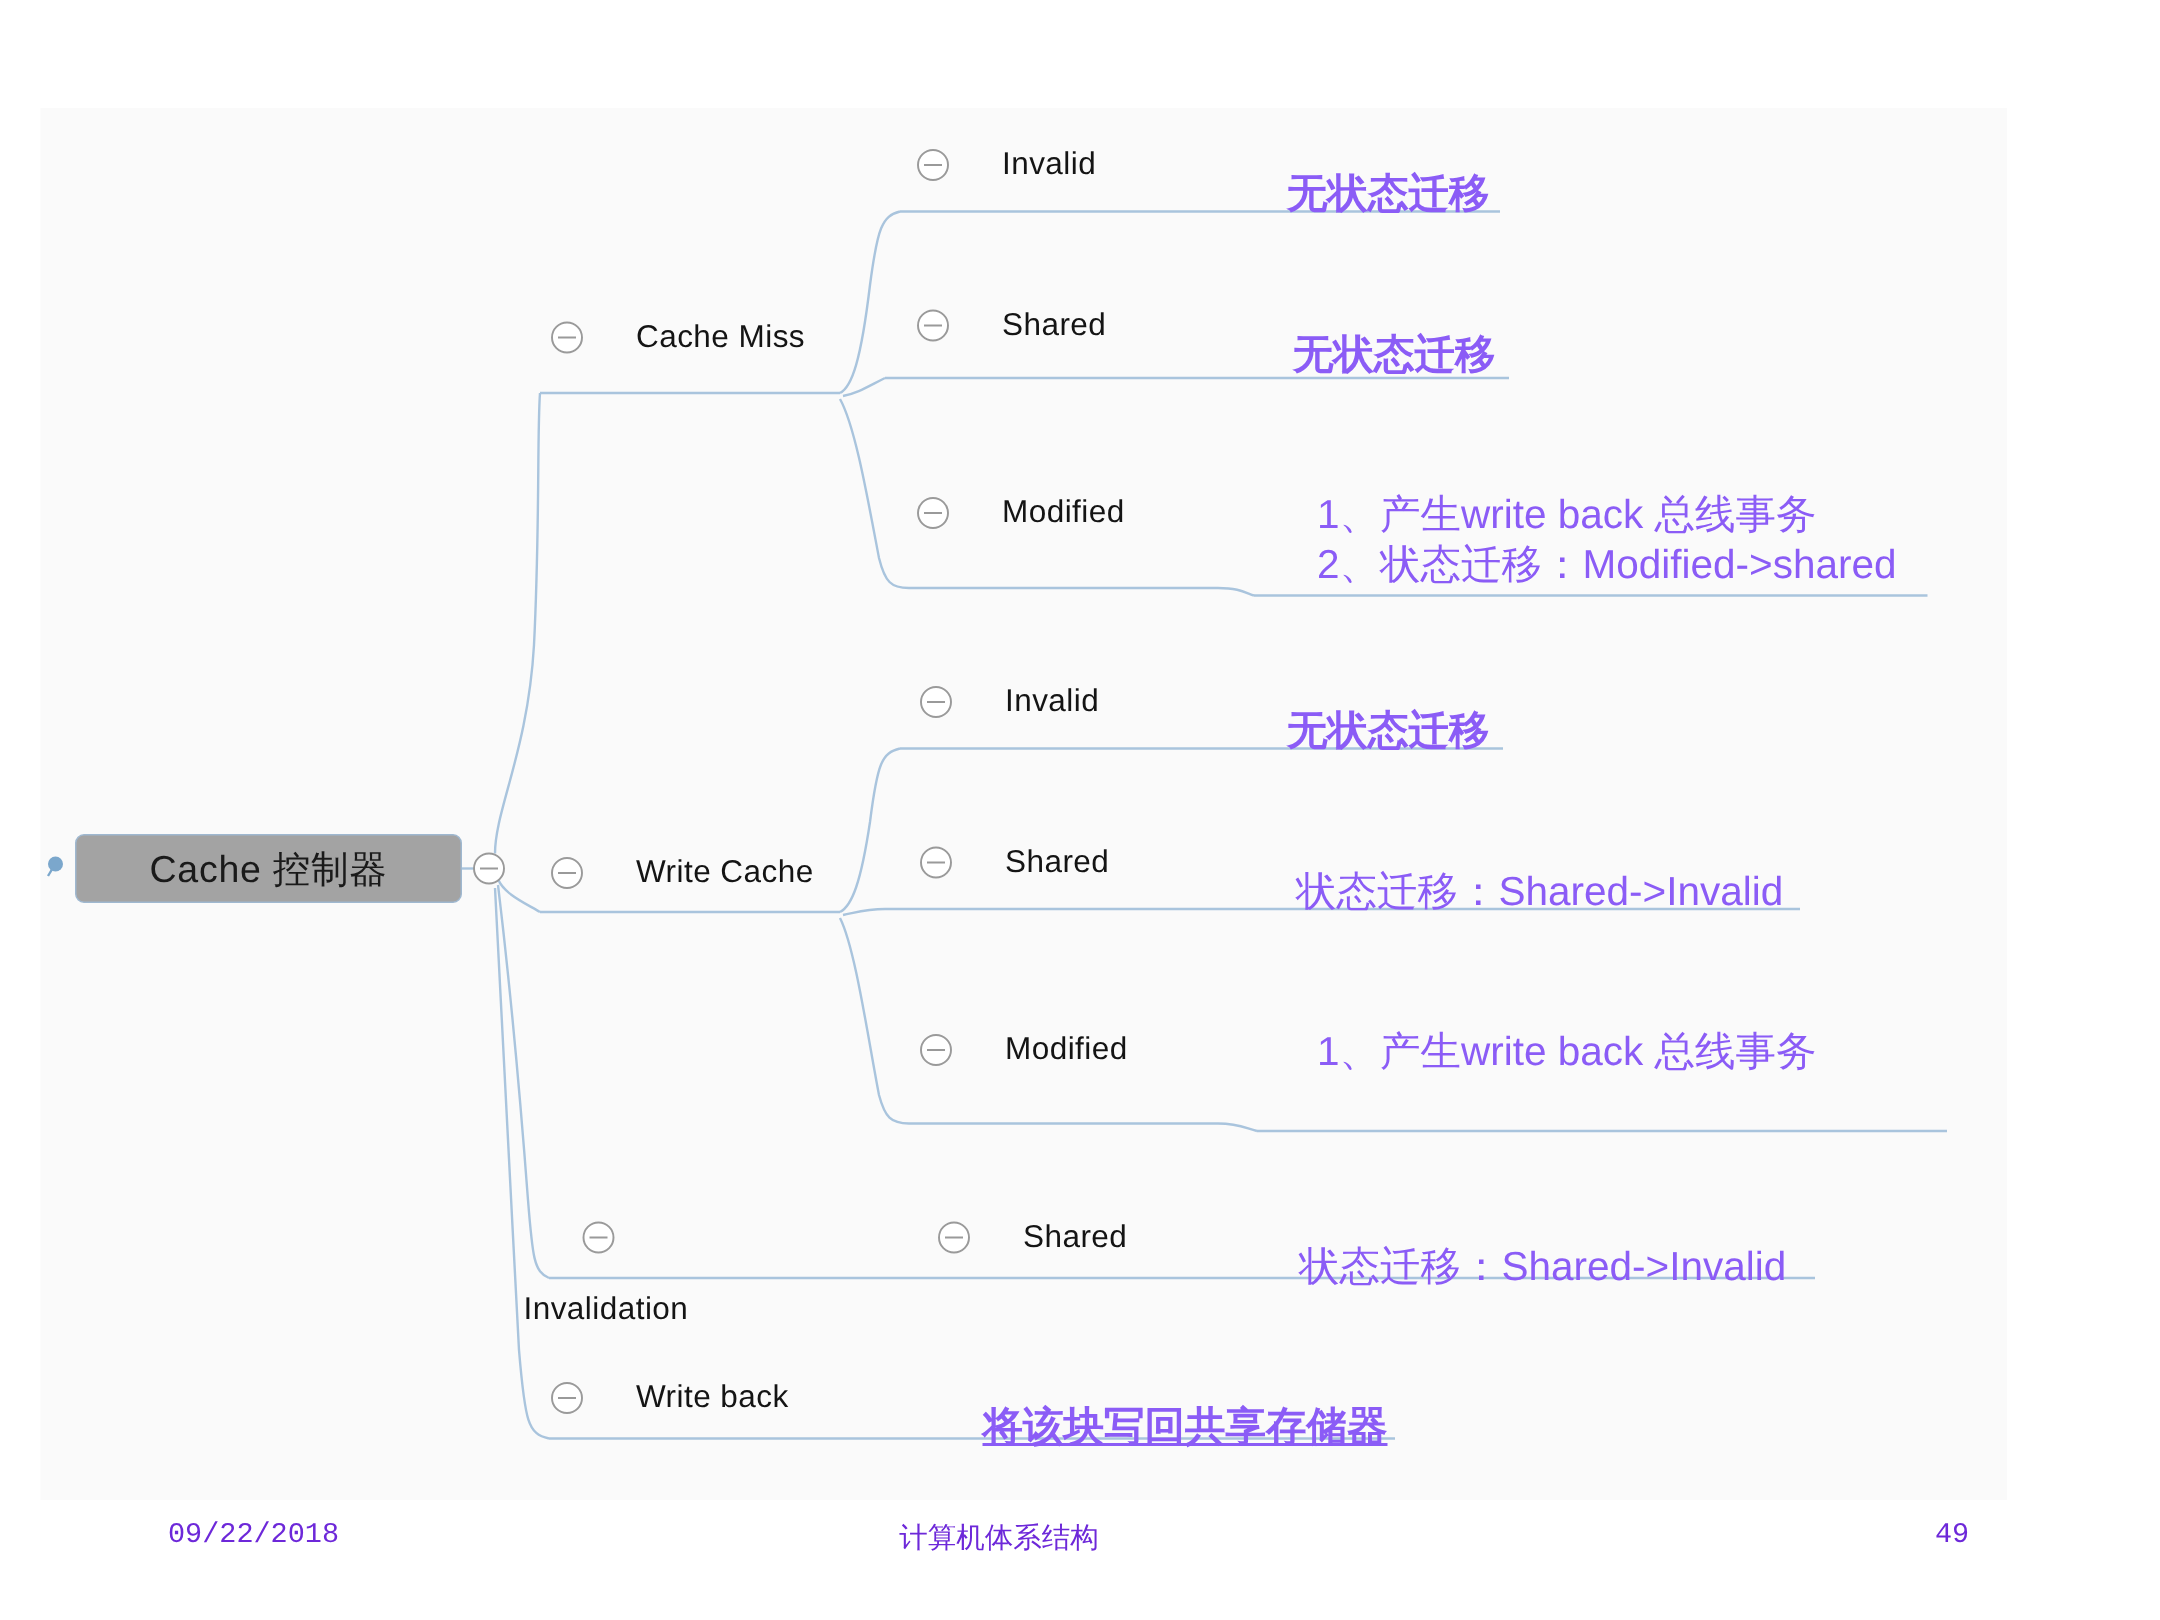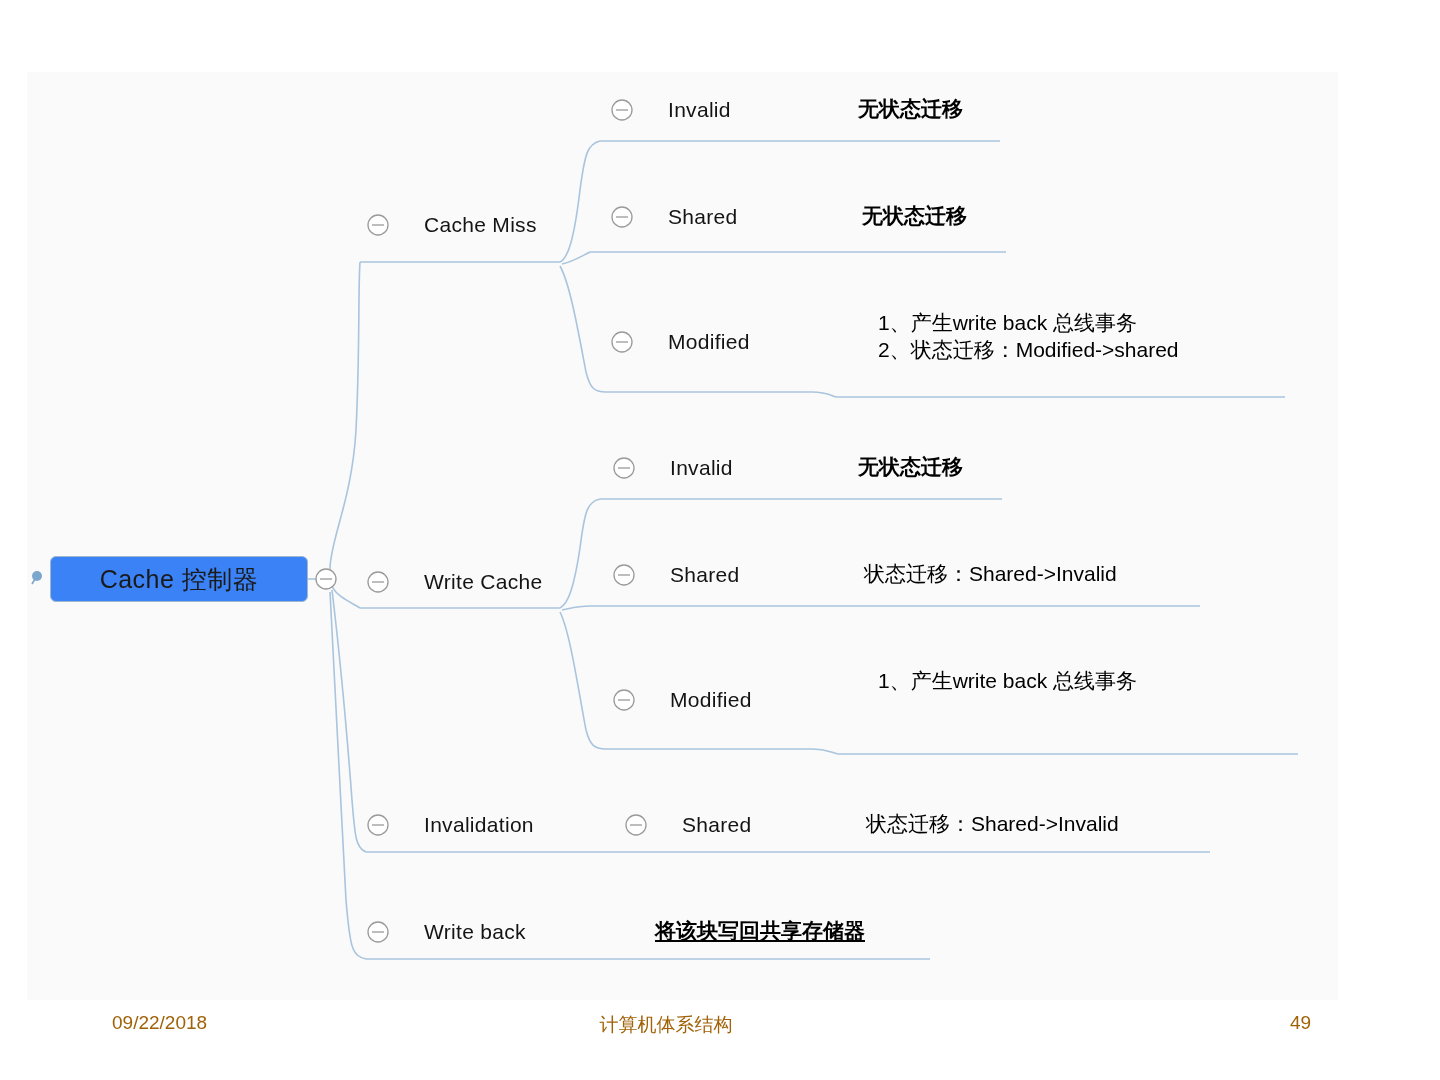--- a/index.html
+++ b/index.html
@@ -41,21 +41,21 @@
   }
 
   
   #root-node {
     position: absolute;
     left: 50px;
     top: 556px;
     width: 258px;
     height: 46px;
     box-sizing: border-box;
-    background: #3b82f6;
+    background: #a3a3a3;
     border: 1px solid #9fb8d0;
     border-radius: 6px;
     display: flex;
     align-items: center;
     justify-content: center;
   }
   #root-node .root-label {
     font-size: 25px;
     color: #1a1a1a;
     letter-spacing: .5px;
@@ -88,46 +88,48 @@
     font-size: 21px;
     color: #141414;
     letter-spacing: .3px;
   }
   .node.lvl1 .node-label { font-size: 21px; }
   .node.lvl2 .node-label { font-size: 21px; }
 
   
   .note {
     position: absolute;
-    font-size: 21px;
-    color: #000000;
+    font-size: 27px;
+    color: #8b5cf6;
     white-space: nowrap;
     line-height: 1.0;
+    margin-top: 18px;
   }
   .note.cjk-bold {
     font-weight: bold;
   }
   .note .note-line {
     display: block;
     padding-bottom: 6px;
   }
 
   
   #footer {
     position: absolute;
     left: 0;
     top: 1012px;
     width: 1440px;
     height: 44px;
   }
   #footer .f-item {
     position: absolute;
     font-size: 19px;
-    color: #a16207;
+    color: #6d28d9;
     top: 0;
+    font-family: Liberation Mono, monospace;
   }
   #footer-date  { left: 112px; }
   #footer-title { left: 0; width: 1332px; text-align: center; }
   #footer-page  { left: 1290px; }
 </style>
 </head>
 <body>
 
 <div id="slide">
 
@@ -203,21 +205,21 @@
   <div class="node lvl1" style="left:366px; top:570px;">
     <span class="collapse-icon">
       <svg viewBox="0 0 24 24" xmlns="http://www.w3.org/2000/svg">
         <circle cx="12" cy="12" r="10" fill="#ffffff" stroke="#9a9a9a" stroke-width="1.3"></circle>
         <line x1="6" y1="12" x2="18" y2="12" stroke="#9a9a9a" stroke-width="1.3"></line>
       </svg>
     </span>
     <span class="node-label">Write Cache</span>
   </div>
 
-  <div class="node lvl1" style="left:366px; top:813px;">
+  <div class="node lvl1" style="left:349px; top:813px;flex-direction:column;">
     <span class="collapse-icon">
       <svg viewBox="0 0 24 24" xmlns="http://www.w3.org/2000/svg">
         <circle cx="12" cy="12" r="10" fill="#ffffff" stroke="#9a9a9a" stroke-width="1.3"></circle>
         <line x1="6" y1="12" x2="18" y2="12" stroke="#9a9a9a" stroke-width="1.3"></line>
       </svg>
     </span>
     <span class="node-label">Invalidation</span>
   </div>
 
   <div class="node lvl1" style="left:366px; top:920px;">

